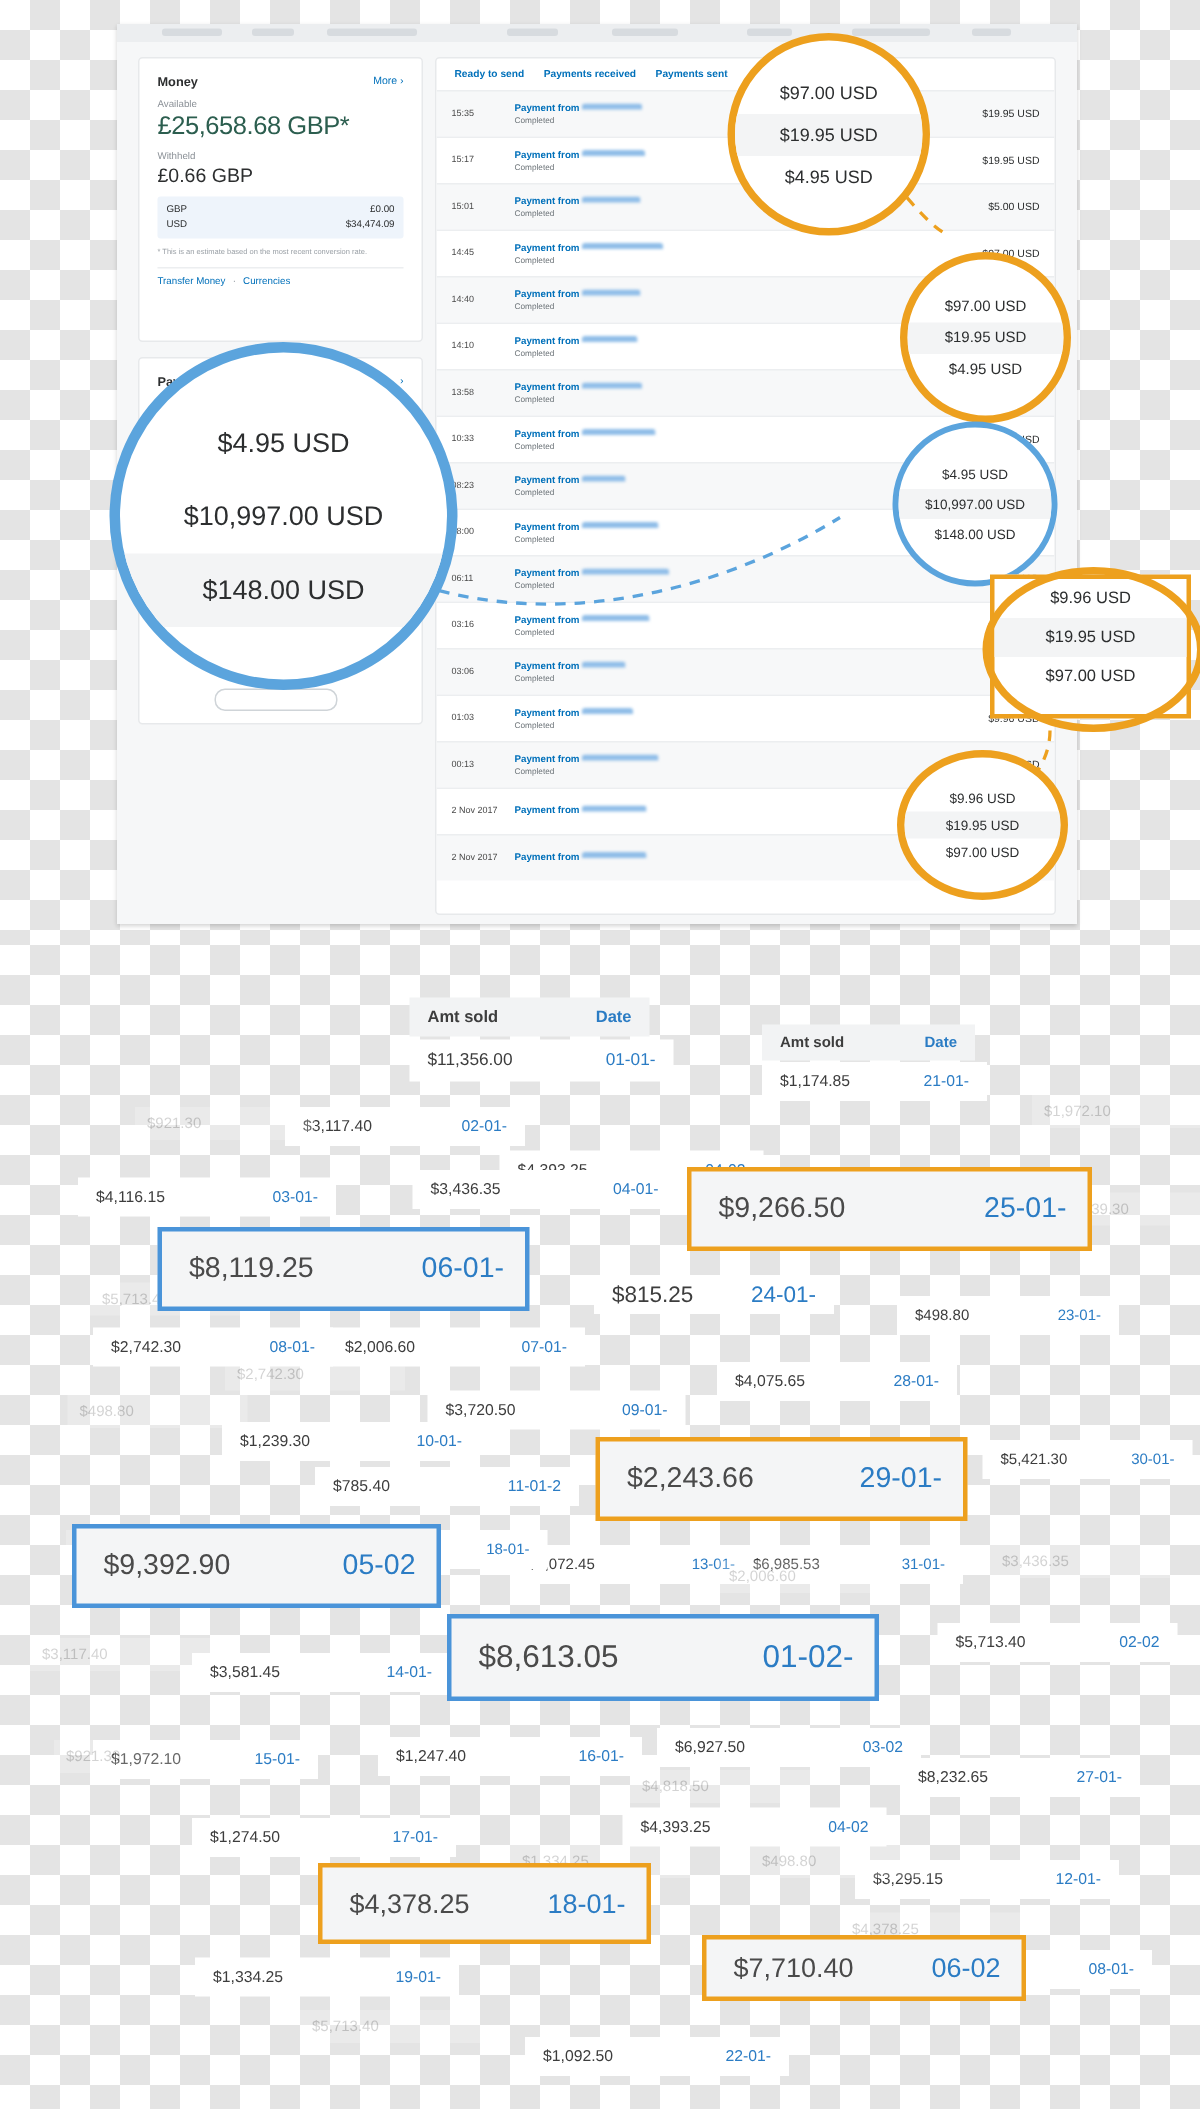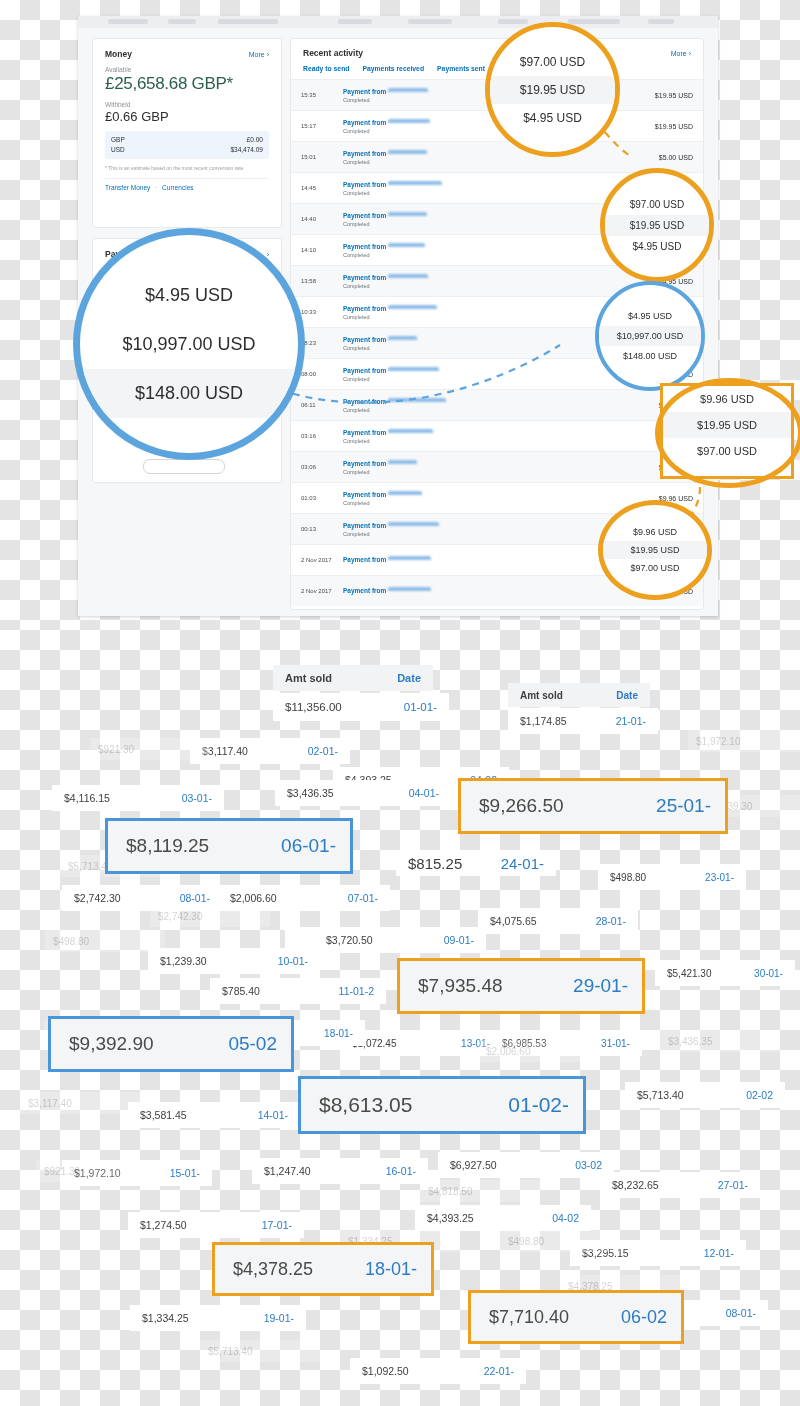--- a/index.html
+++ b/index.html
@@ -155,24 +155,20 @@
   <div id="pp-card" class="card">
     <div class="card-head">
       <span class="card-title">PayPal</span>
       <span class="card-more">›</span>
     </div>
     <div class="pp-row" style="margin-top:140px;">&nbsp;</div>
     <div id="pp-btn"></div>
   </div>
 
   <div id="act-card" class="card">
-    <div id="act-head">
-      <span class="card-title">Recent activity</span>
-      <span class="card-more"><span>More</span> ›</span>
-    </div>
     <div id="act-tabs">
       <span class="act-tab">Ready to send</span>
       <span class="act-tab">Payments received</span>
       <span class="act-tab">Payments sent</span>
     </div>
     <div id="act-rows">
         <div class="act-row alt">
           <div class="act-time">15:35</div>
           <div class="act-desc">
             <div class="ln1">Payment from <span class="blurname">Rachel Miller</span></div>
@@ -411,21 +407,21 @@
       <span class="dt" style="margin-left:auto;margin-right:12px">08-01-</span>
     </div>
     <div class="sc" style="left: 218px; top: 885px; width: 172px; height: 26px; font-size: 10.5px;">
       <span class="amt" style="margin-left:12px">$2,006.60</span>
       <span class="dt" style="margin-left:auto;margin-right:12px">07-01-</span>
     </div>
     <div class="sc" style="left: 478px; top: 908px; width: 160px; height: 26px; font-size: 10.5px;">
       <span class="amt" style="margin-left:12px">$4,075.65</span>
       <span class="dt" style="margin-left:auto;margin-right:12px">28-01-</span>
     </div>
-    <div class="sc" style="left: 285px; top: 927px; width: 172px; height: 26px; font-size: 10.5px; padding-left: 29px;">
+    <div class="sc" style="left: 285px; top: 927px; width: 172px; height: 26px; font-size: 10.5px;">
       <span class="amt" style="margin-left:12px">$3,720.50</span>
       <span class="dt" style="margin-left:auto;margin-right:12px">09-01-</span>
     </div>
     <div class="sc" style="left: 148px; top: 948px; width: 172px; height: 26px; font-size: 10.5px;">
       <span class="amt" style="margin-left:12px">$1,239.30</span>
       <span class="dt" style="margin-left:auto;margin-right:12px">10-01-</span>
     </div>
     <div class="sc" style="left: 210px; top: 978px; width: 176px; height: 26px; font-size: 10.5px;">
       <span class="amt" style="margin-left:12px">$785.40</span>
       <span class="dt" style="margin-left:auto;margin-right:12px">11-01-2</span>
@@ -547,32 +543,32 @@
     </div>
     <div class="hl orange" style="left: 458px; top: 778px; width: 270px; height: 56px; font-size: 19px;">
       <span class="amt" style="margin-left:18px">$9,266.50</span>
       <span class="dt" style="margin-left:auto;margin-right:14px">25-01-</span>
     </div>
     <div class="hl blue" style="left: 105px; top: 818px; width: 248px; height: 56px; font-size: 19px;">
       <span class="amt" style="margin-left:18px">$8,119.25</span>
       <span class="dt" style="margin-left:auto;margin-right:14px">06-01-</span>
     </div>
     <div class="hl orange" style="left: 397px; top: 958px; width: 248px; height: 56px; font-size: 19px;">
-      <span class="amt" style="margin-left:18px">$7,935.48</span>
+      <span class="amt" style="margin-left:18px">$2,243.66</span>
       <span class="dt" style="margin-left:auto;margin-right:14px">29-01-</span>
     </div>
     <div class="hl blue" style="left: 48px; top: 1016px; width: 246px; height: 56px; font-size: 19px;">
       <span class="amt" style="margin-left:18px">$9,392.90</span>
       <span class="dt" style="margin-left:auto;margin-right:14px">05-02</span>
     </div>
     <div class="hl blue" style="left: 298px; top: 1076px; width: 288px; height: 58px; font-size: 21px;">
       <span class="amt" style="margin-left:18px">$8,613.05</span>
       <span class="dt" style="margin-left:auto;margin-right:14px">01-02-</span>
     </div>
     <div class="hl orange" style="left: 212px; top: 1242px; width: 222px; height: 54px; font-size: 18px;">
       <span class="amt" style="margin-left:18px">$4,378.25</span>
       <span class="dt" style="margin-left:auto;margin-right:14px">18-01-</span>
     </div>
-    <div class="hl orange" style="left: 468px; top: 1290px; width: 216px; height: 54px; font-size: 18px;">
+    <div class="hl orange" style="left: 468px; top: 1290px; width: 216px; height: 44px; font-size: 18px;">
       <span class="amt" style="margin-left:18px">$7,710.40</span>
       <span class="dt" style="margin-left:auto;margin-right:14px">06-02</span>
     </div>
   </div>
 
 </body></html>

